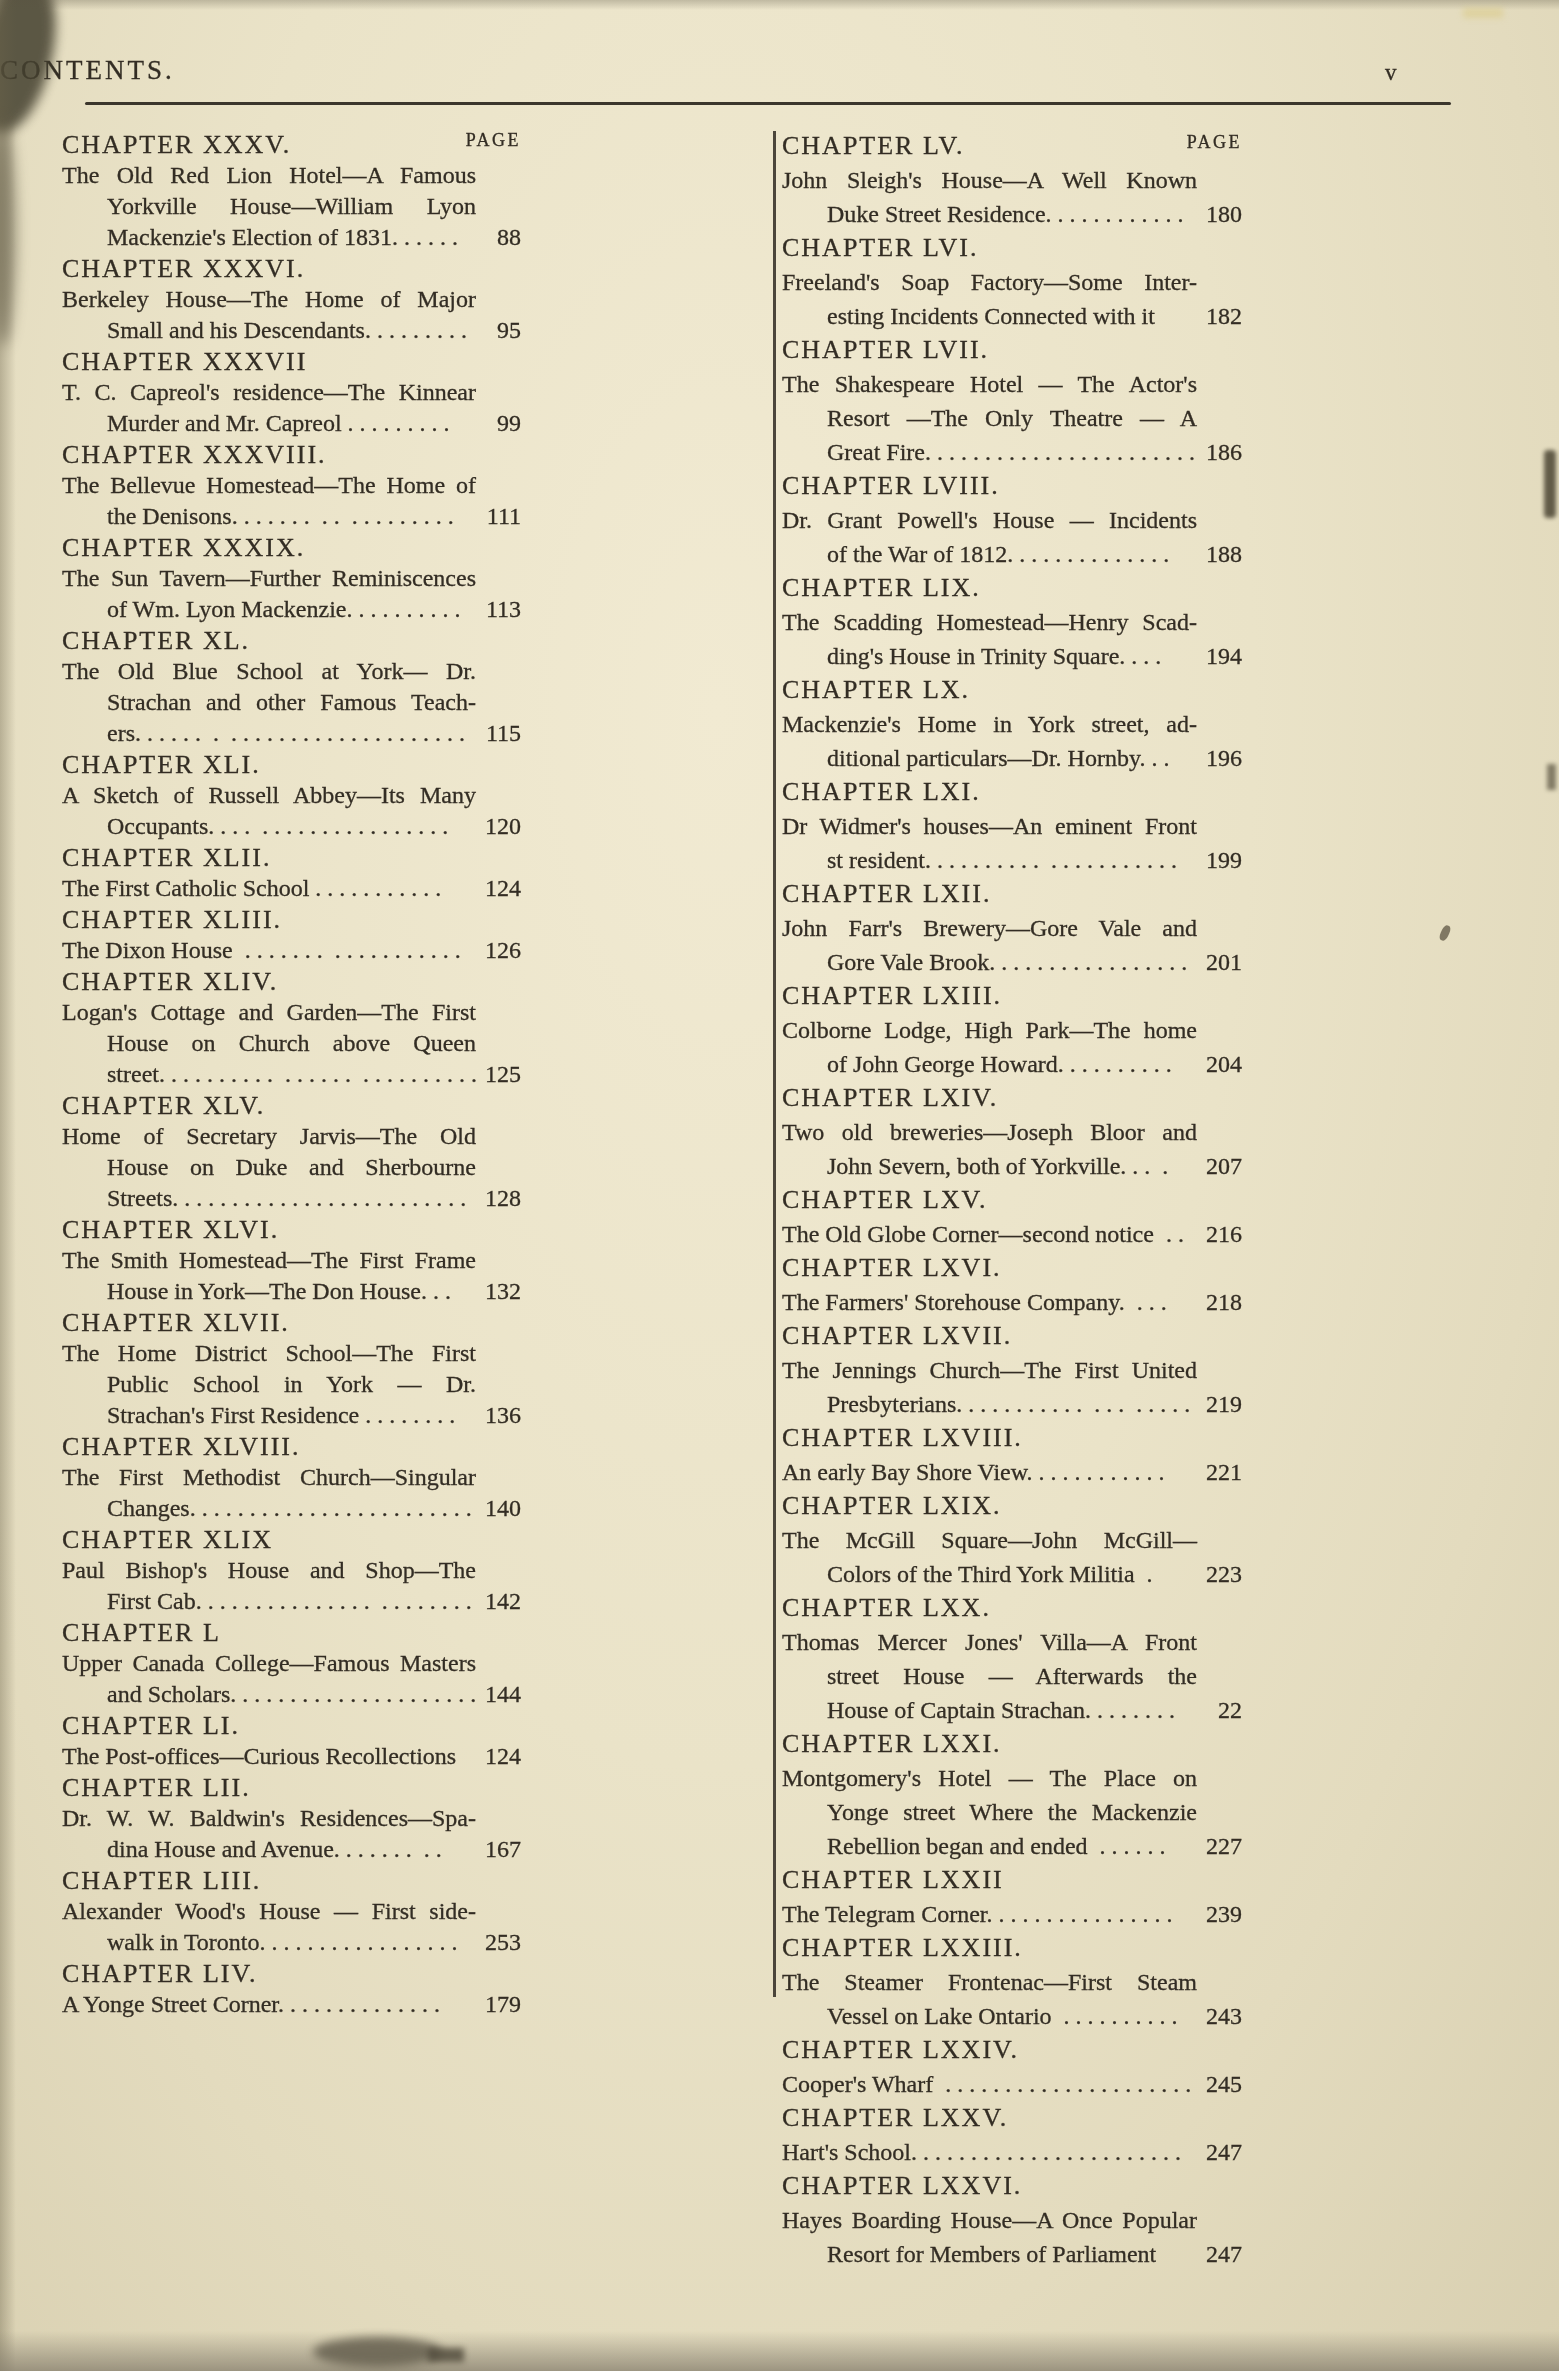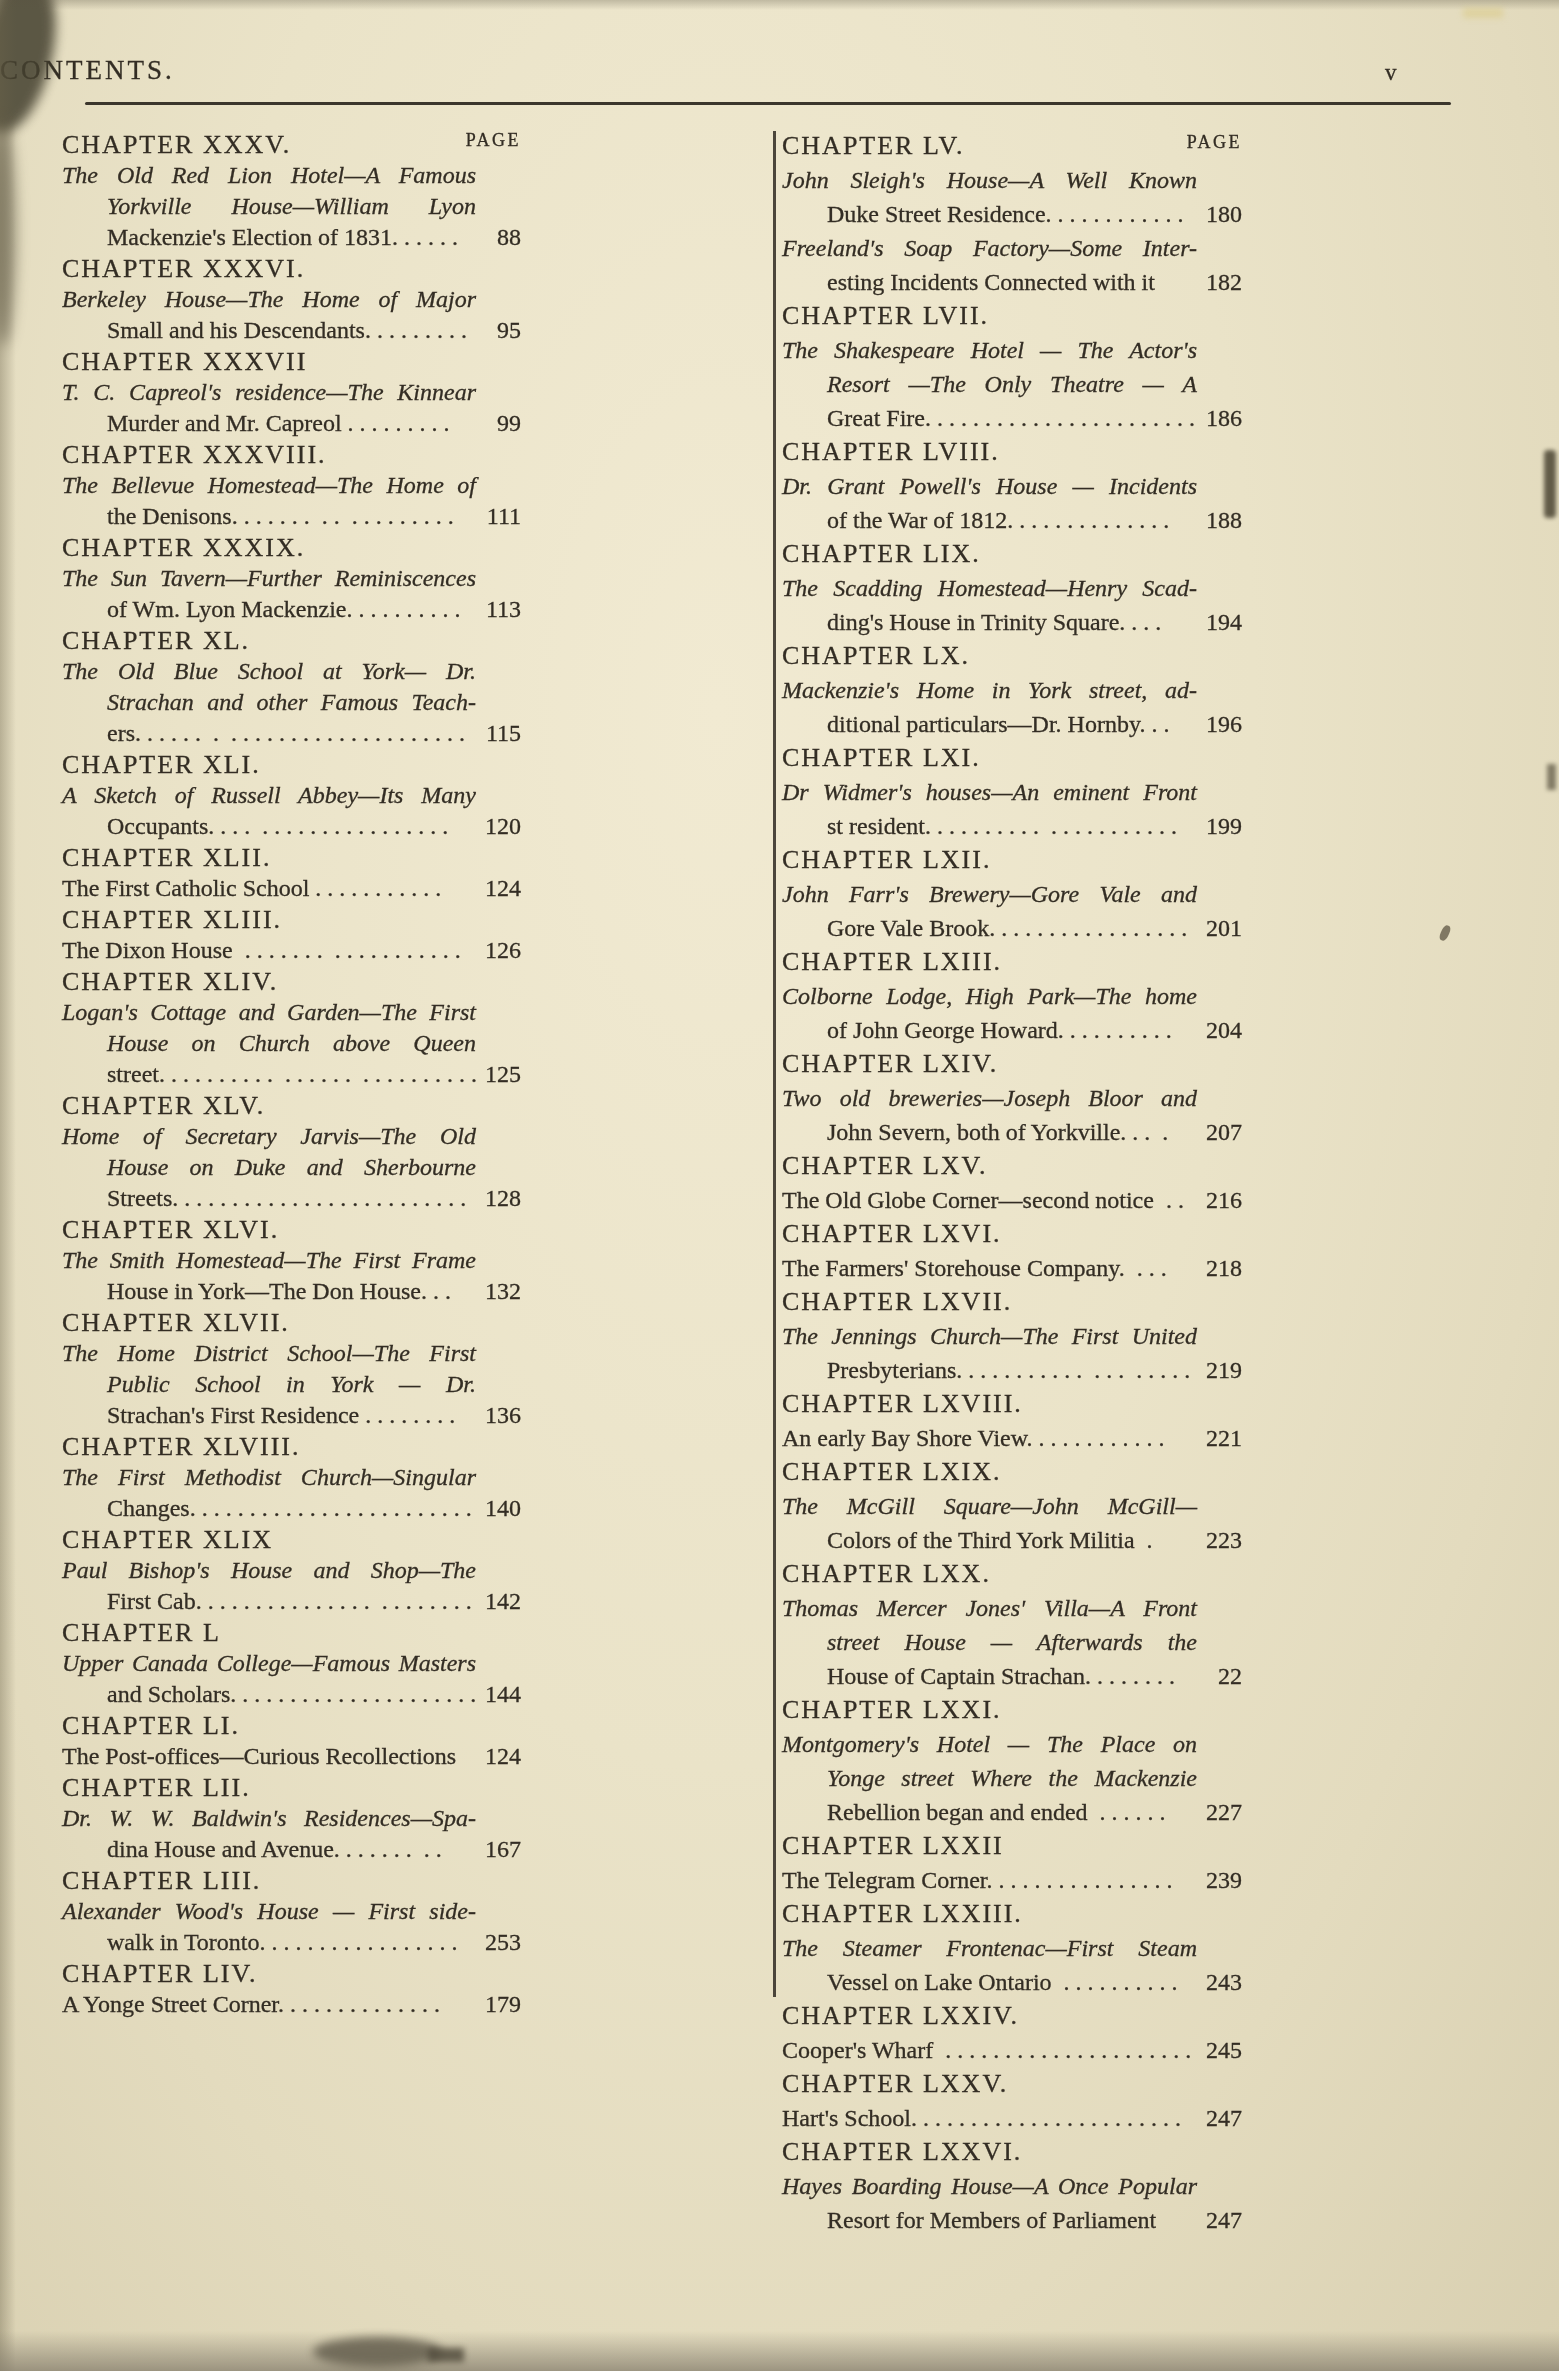--- a/index.html
+++ b/index.html
@@ -13,21 +13,21 @@
     color:#332d24;
   }
   .col{position:absolute;top:129px;font-size:24px;-webkit-text-stroke:0.3px #332d24;}
   #col-left{left:62px;width:459px;line-height:31px;}
   #col-right{left:782px;width:460px;line-height:34px;}
 
   .chap{position:relative;font-size:26px;letter-spacing:2px;}
   .chap .pagelabel{position:absolute;right:0;bottom:4px;font-size:18px;letter-spacing:2.5px;}
 
   .line{white-space:pre;}
-  .line.j{white-space:normal;text-align:justify;text-align-last:justify;width:calc(100% - 45px);font-style:italic;}
+  .line.j{white-space:normal;text-align:justify;text-align-last:justify;width:calc(100% - 45px);}
   .line.cont{margin-left:45px;}
   .line.j.cont{width:calc(100% - 90px);}
   .lastline{display:flex;justify-content:space-between;align-items:baseline;}
   .lastline .txt{white-space:pre;overflow:hidden;}
   .lastline .pg{flex:0 0 auto;padding-left:6px;}
 
   #hdr{position:absolute;top:55px;left:0;width:1313px;text-align:left;
        font-size:27px;letter-spacing:3px;-webkit-text-stroke:0.3px #332d24;}
   #folio{position:absolute;top:60px;left:1385px;font-size:23px;-webkit-text-stroke:0.3px #332d24;}
 
@@ -120,20 +120,21 @@
       <div class="chap"><span>CHAPTER LIII.</span></div>
       <div class="line j">Alexander Wood's House — First side-</div>
       <div class="line lastline cont"><span class="txt">walk in Toronto. . . . . . . . . . . . . . . . .</span><span class="pg">253</span></div>
       <div class="chap"><span>CHAPTER LIV.</span></div>
       <div class="line lastline"><span class="txt">A Yonge Street Corner. . . . . . . . . . . . . .</span><span class="pg">179</span></div>
     </div>
   <div class="col" id="col-right">
       <div class="chap"><span>CHAPTER LV.</span><span class="pagelabel">PAGE</span></div>
       <div class="line j">John Sleigh's House—A Well Known</div>
       <div class="line lastline cont"><span class="txt">Duke Street Residence. . . . . . . . . . . .</span><span class="pg">180</span></div>
+      <div class="chap"><span>CHAPTER LVI.</span></div>
       <div class="line j">Freeland's Soap Factory—Some Inter-</div>
       <div class="line lastline cont"><span class="txt">esting Incidents Connected with it</span><span class="pg">182</span></div>
       <div class="chap"><span>CHAPTER LVII.</span></div>
       <div class="line j">The Shakespeare Hotel — The Actor's</div>
       <div class="line j cont">Resort —The Only Theatre — A</div>
       <div class="line lastline cont"><span class="txt">Great Fire. . . . . . . . . . . . . . . . . . . . . . .</span><span class="pg">186</span></div>
       <div class="chap"><span>CHAPTER LVIII.</span></div>
       <div class="line j">Dr. Grant Powell's House — Incidents</div>
       <div class="line lastline cont"><span class="txt">of the War of 1812. . . . . . . . . . . . . .</span><span class="pg">188</span></div>
       <div class="chap"><span>CHAPTER LIX.</span></div>

